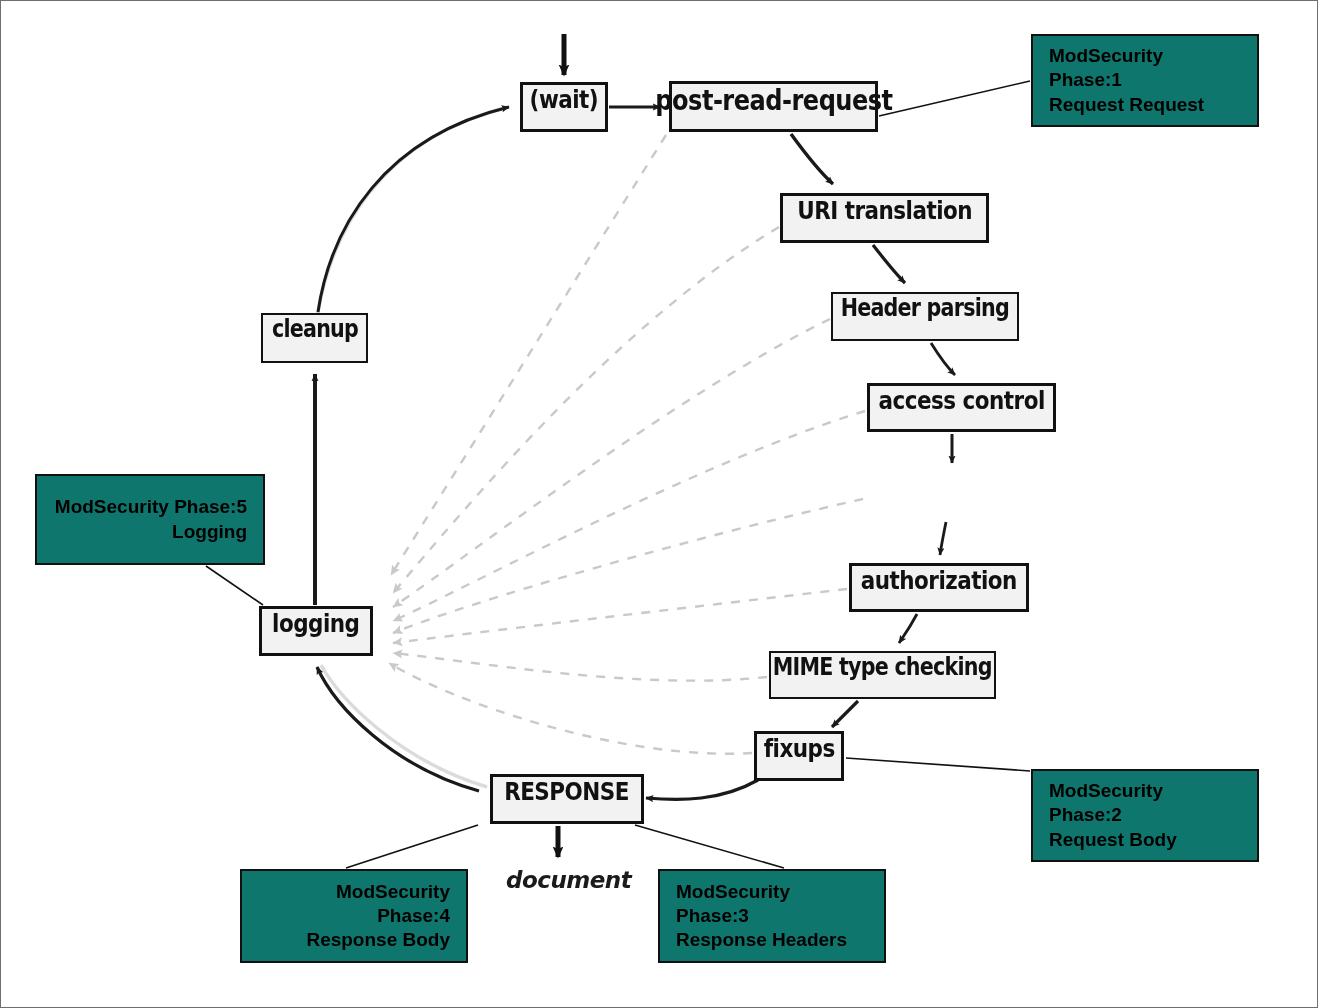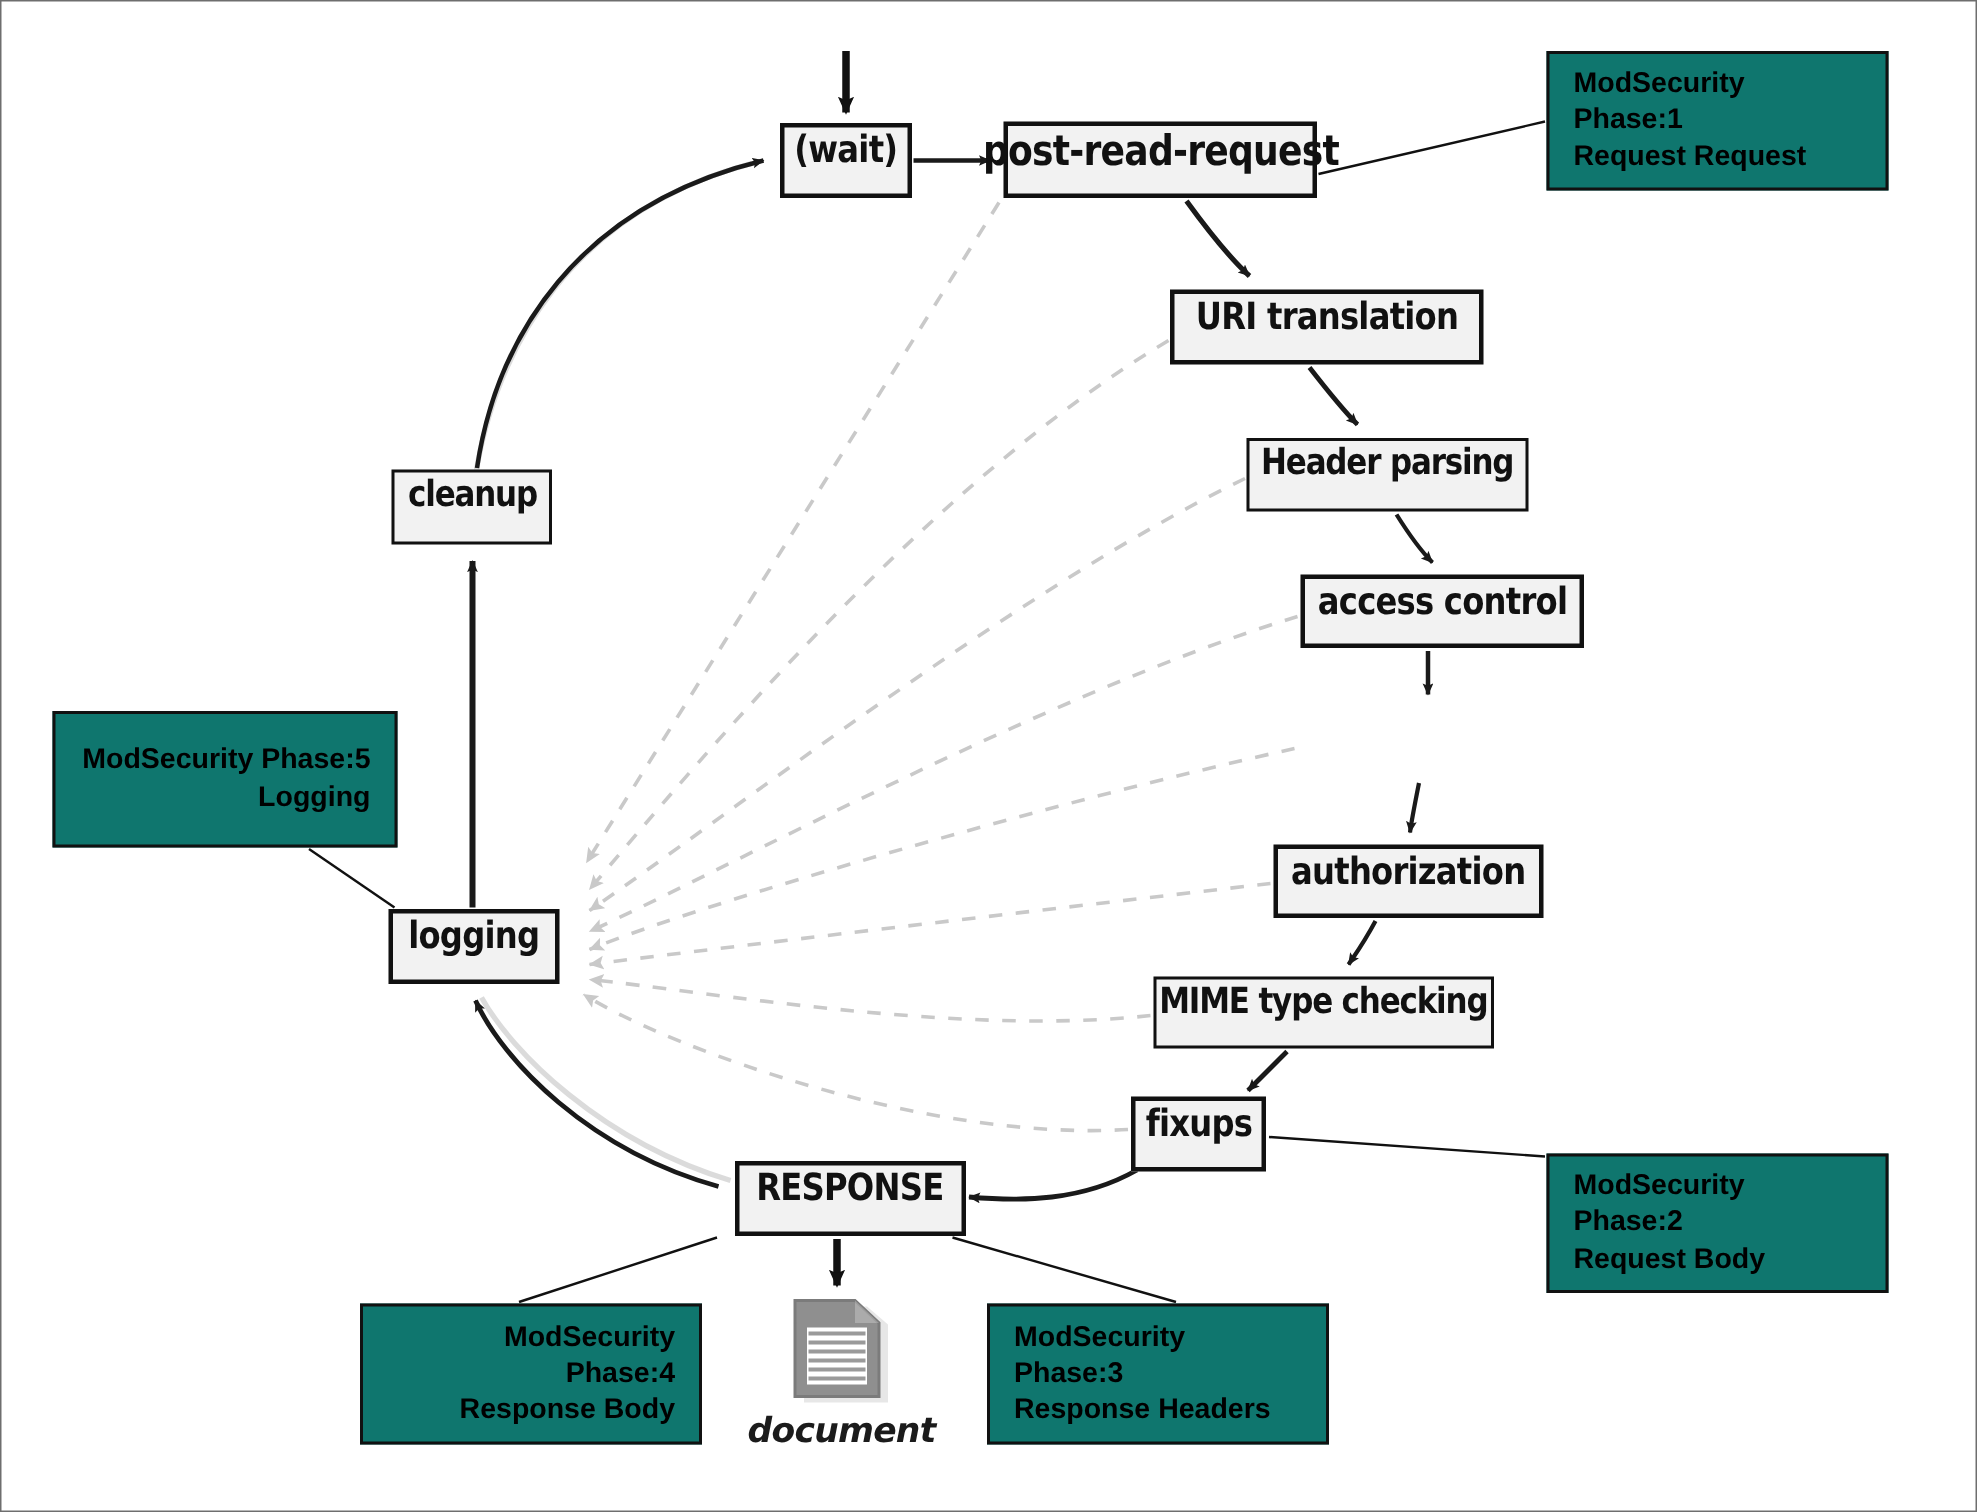--- a/index.html
+++ b/index.html
@@ -67,22 +67,21 @@
     padding: 0 16px;
     z-index: 6;
   }
   .callout.align-right { text-align: right; }
   .callout.align-left  { text-align: left; }
   
   #document-icon-wrap {
     position: absolute;
     z-index: 5;
     display: flex;
-    flex-direction: column;
-    align-items: center;
+    align-items: flex-start;
   }
   #document-label {
     margin-top: 4px;
     font-family: "DejaVu Sans", sans-serif;
     font-weight: bold;
     font-style: italic;
     font-size: 23px;
     color: #1b1b1b;
     letter-spacing: -0.5px;
   }

